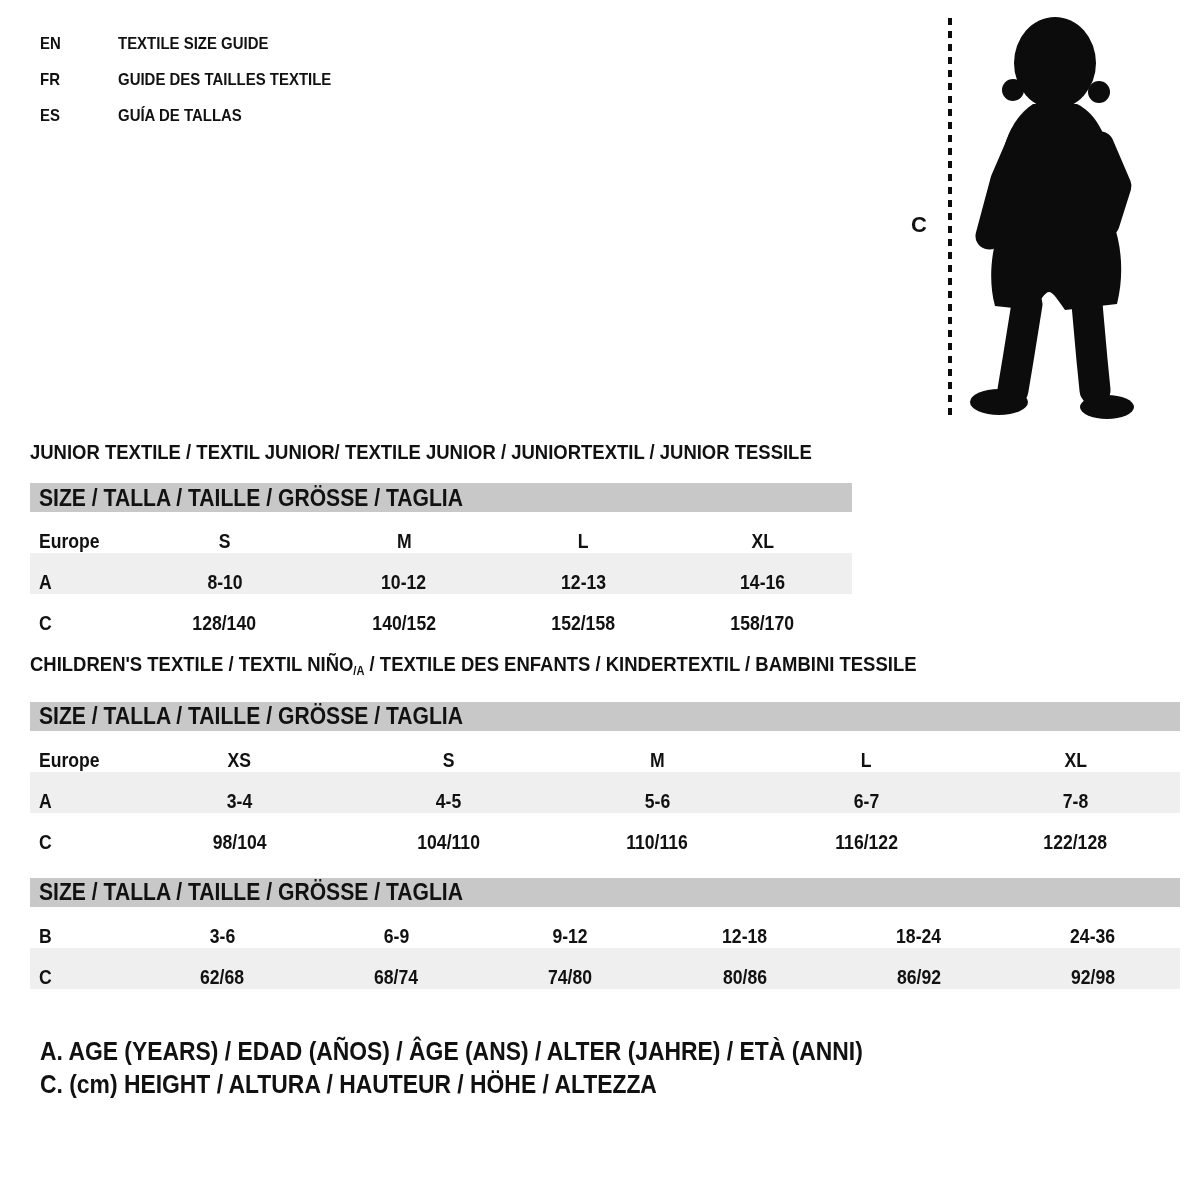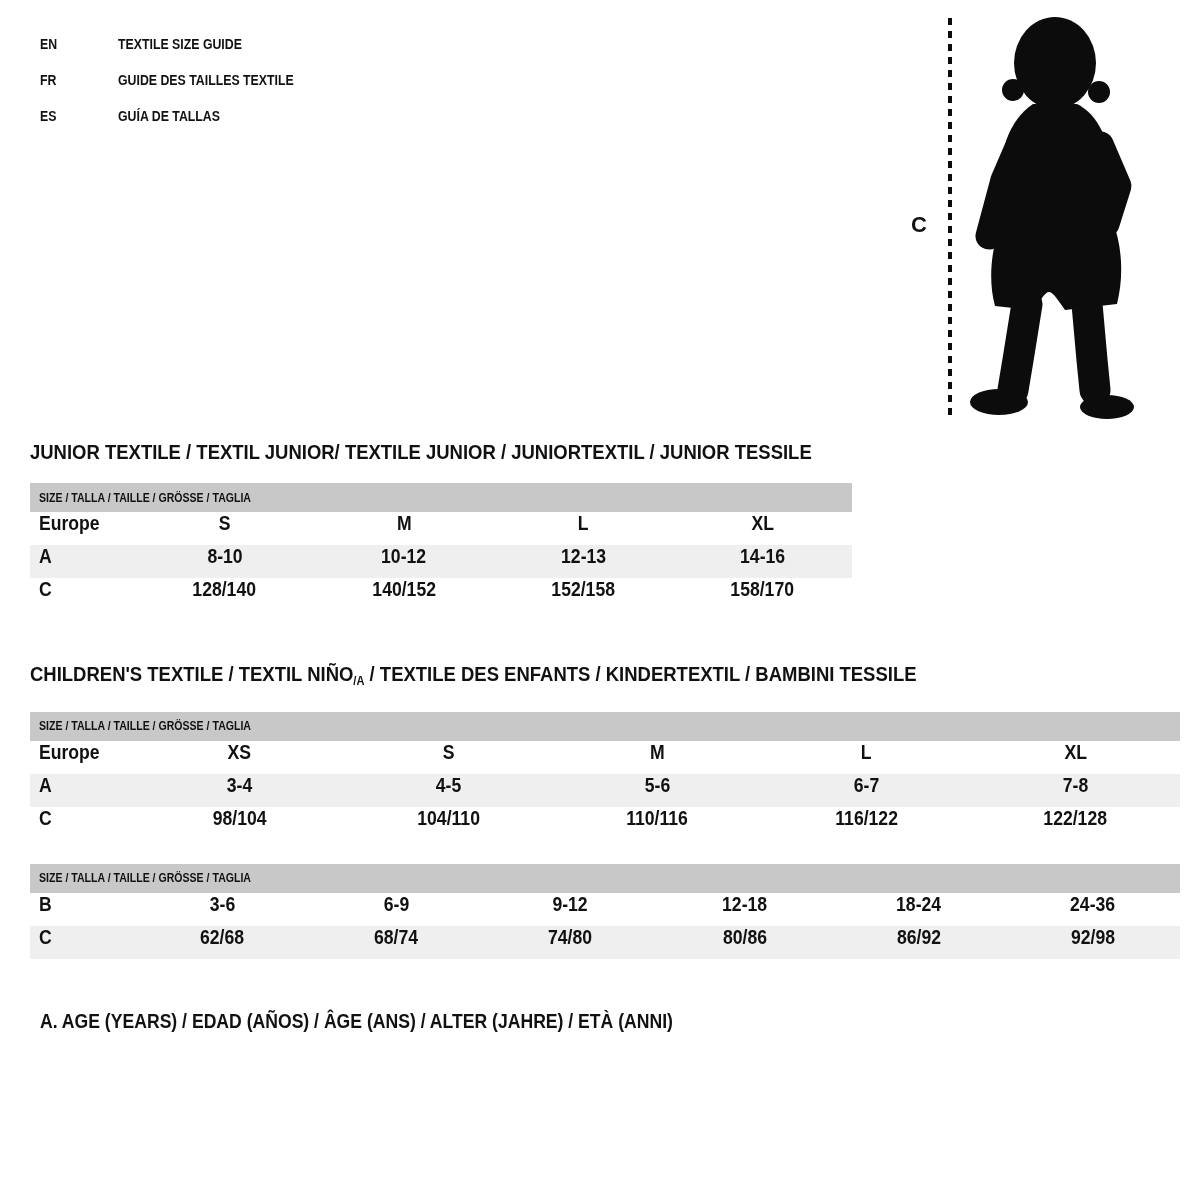--- a/index.html
+++ b/index.html
@@ -15,51 +15,51 @@
   }
 
   
   .cnd  { display: inline-block; transform: scaleX(0.88); transform-origin: 0 50%; white-space: nowrap; }
   .cndc { display: inline-block; transform: scaleX(0.88); transform-origin: 50% 50%; white-space: nowrap; }
   .subscript { font-size: 0.6em; vertical-align: -0.3em; }
 
   
   .top { position: relative; height: 437px; }
   .lang-block { position: absolute; left: 40px; top: 26px; }
-  .lang-row { display: flex; height: 36px; align-items: center; font-size: 14px; }
+  .lang-row { display: flex; height: 36px; align-items: center; font-size: 17px; }
   .lang-code { width: 78px; flex: 0 0 78px; }
 
   .figure { position: absolute; left: 905px; top: 8px; width: 255px; height: 422px; }
   .figure svg { position: absolute; left: 0; top: 0; }
   .c-label { position: absolute; left: 6px; top: 204px; font-size: 22px; }
 
   
   .tables { margin-left: 30px; }
   .section--0 { margin-top: 0; }
-  .section--1 { margin-top: 48px; }
+  .section--1 { margin-top: 14px; }
   .section--2 { margin-top: 24px; }
   .section-title { font-size: 21px; line-height: 30px; margin-bottom: 16px; text-decoration: underline; }
   .section--2 .section-title { margin-bottom: 24px; }
 
   .cols-4 { width: 822px; }
   .cols-5, .cols-6 { width: 1150px; }
 
   .thead {
     height: 29px; background: var(--header-bar, #c8c8c8);
     display: flex; align-items: center; padding-left: 9px;
-    font-size: 12px;
+    font-size: 24px;
   }
-  .tbody .trow { display: flex; height: 33px; align-items: flex-start; font-size: 20px; }
+  .tbody .trow { display: flex; height: 41px; align-items: flex-end; font-size: 20px; }
   .tbody .trow:nth-child(even) { background: var(--alt-row, #efefef); }
   .tlabel { width: 105px; flex: 0 0 105px; padding-left: 9px; }
   .tcell { flex: 1 1 0; text-align: center; }
 
   
   .legend { margin: 46px 0 0 40px; }
-  .legend-line { font-size: 20px; line-height: 33px; }
+  .legend-line { font-size: 26px; line-height: 33px; }
 </style>
 </head>
 <body>
 
 <div class="top">
   <div class="lang-block">
       <div class="lang-row">
         <span class="lang-code"><span class="cnd">EN</span></span>
         <span class="cnd">TEXTILE SIZE GUIDE</span>
       </div>
@@ -192,13 +192,14 @@
           <div class="tcell"><span class="cndc">80/86</span></div>
           <div class="tcell"><span class="cndc">86/92</span></div>
           <div class="tcell"><span class="cndc">92/98</span></div>
         </div>
       </div>
     </section>
   </div>
 
 <div class="legend">
     <div class="legend-line"><span class="cnd">A. AGE (YEARS) / EDAD (AÑOS) / ÂGE (ANS) / ALTER (JAHRE) / ETÀ (ANNI)</span></div>
+    <div class="legend-line"><span class="cnd">C. (cm) HEIGHT / ALTURA / HAUTEUR / HÖHE / ALTEZZA</span></div>
   </div>
 
 </body></html>

